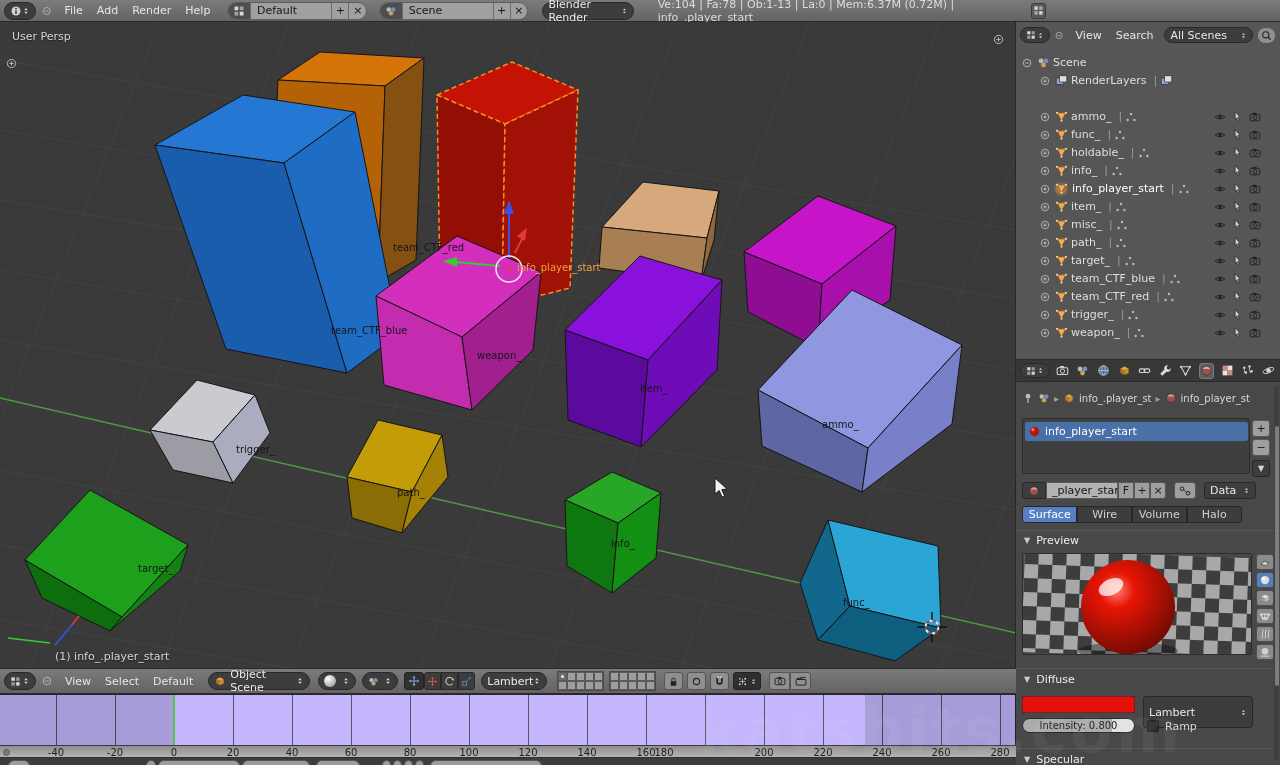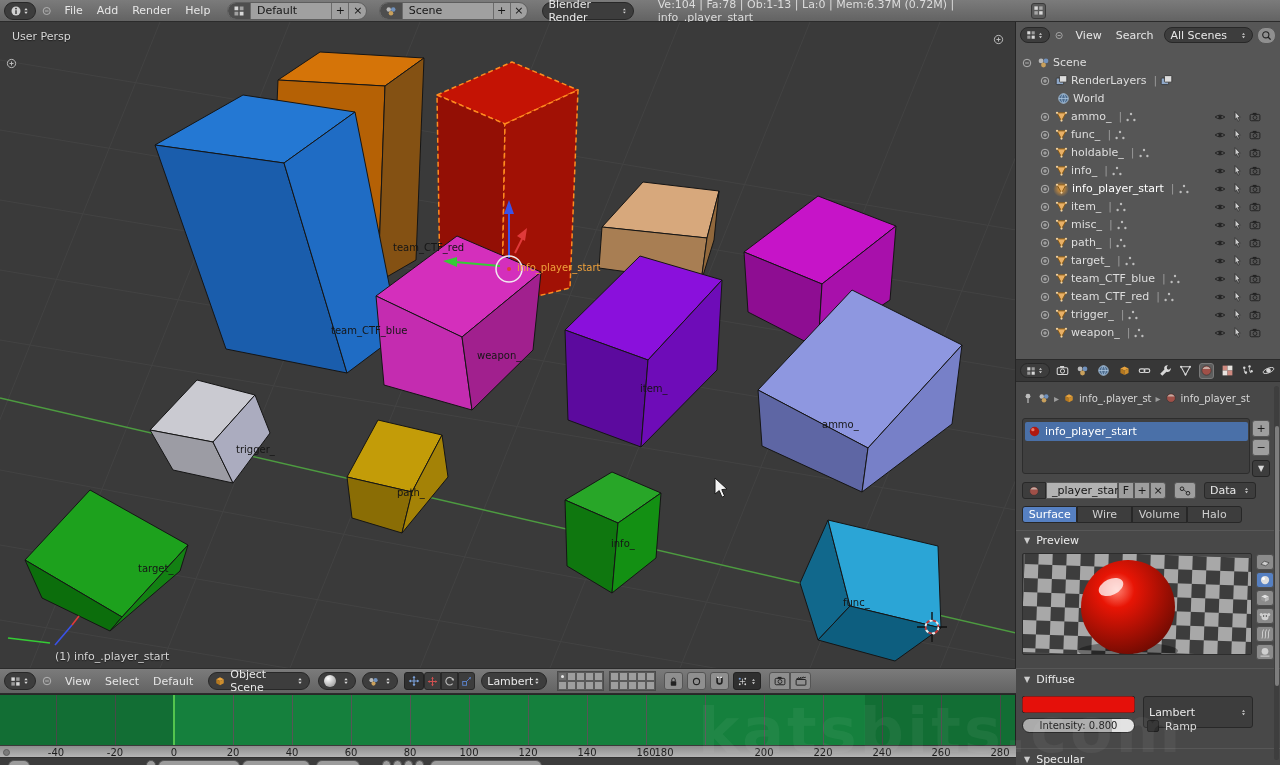--- a/index.html
+++ b/index.html
@@ -33,21 +33,21 @@
   
   .vph { left:0; top:668px; width:1016px; height:26px; display:flex; align-items:center; padding:0 4px; }
   .layergrid { display:grid; grid-template-columns:repeat(5,9px); grid-auto-rows:9px; gap:0;
                border:1px solid #4a4a4a; }
   .layergrid div { background:#9e9e9e; border:1px solid #5a5a5a; }
   .layergrid div.on { background:#6c6c6c; position:relative; }
   .layergrid div.on:after{ content:""; position:absolute; left:2px; top:2px; width:3px; height:3px;
                border-radius:50%; background:#e8e8e8; }
 
   
-  .timeline { left:0; top:694px; width:1016px; height:71px; background:#15803d;
+  .timeline { left:0; top:694px; width:1016px; height:71px; background:#c4b5fd;
               border-top:1px solid #272727; border-right:1px solid #262626; }
   .tl-grid { position:absolute; top:0; width:1px; height:50px; background:#565656; }
   .tl-dark { position:absolute; top:0; height:50px; background:rgba(0,0,0,.14); }
   .tl-frame { position:absolute; top:0; width:2px; height:50px; background:#53c44e; }
   .tl-strip { position:absolute; top:50px; width:1016px; height:13px;
               background:linear-gradient(#8e8e8e,#b4b4b4); border-top:1px solid #3a3a3a;
               border-bottom:1px solid #303030; }
   .tick { position:absolute; top:0; transform:translateX(-50%); font-size:10px; color:#1e1e1e; line-height:13px; }
   .tl-foot { position:absolute; top:63px; width:1016px; height:8px; background:#3c3c3c; overflow:hidden; }
   .tl-foot div { position:absolute; top:2px; height:12px; background:#9c9c9c;
@@ -693,26 +693,20 @@
         </svg>
       <svg class="i" width="13" height="13" style="margin-left:5px;">
           <use href="#s-rlayers"></use>
         </svg>
       <span class="nm">RenderLayers</span>
       <span class="ol-sep">|</span>
       <svg class="i" width="13" height="13">
           <use href="#s-rlayers"></use>
         </svg>
     </div>
-    <div class="ol-row" style="top:68px;padding-left:41px;">
-      <svg class="i" width="13" height="13">
-          <use href="#s-world"></use>
-        </svg>
-      <span class="nm">World</span>
-    </div>
 
     <div class="ol-row" style="top:86px;padding-left:24px;">
       <svg class="i ic-mid" width="10" height="10">
           <use href="#s-plusc"></use>
         </svg>
       <svg class="i" width="13" height="13" style="margin-left:5px;">
           <use href="#s-tri"></use>
         </svg>
       <span class="nm">ammo_</span>
       <span class="ol-sep">|</span>

